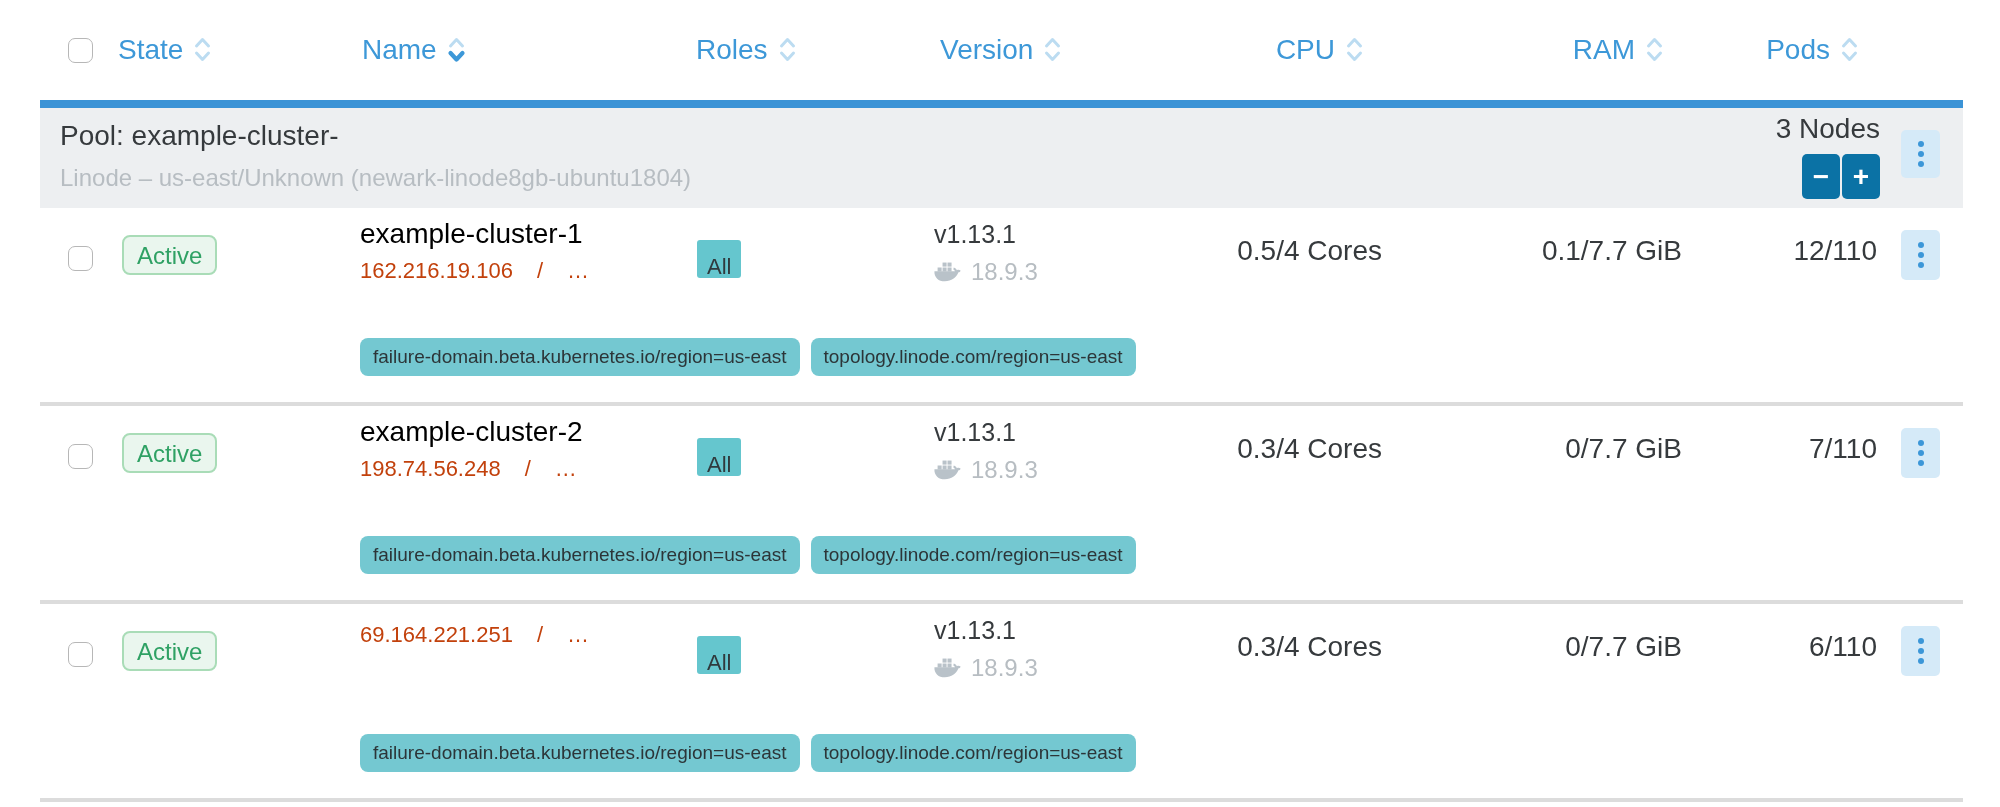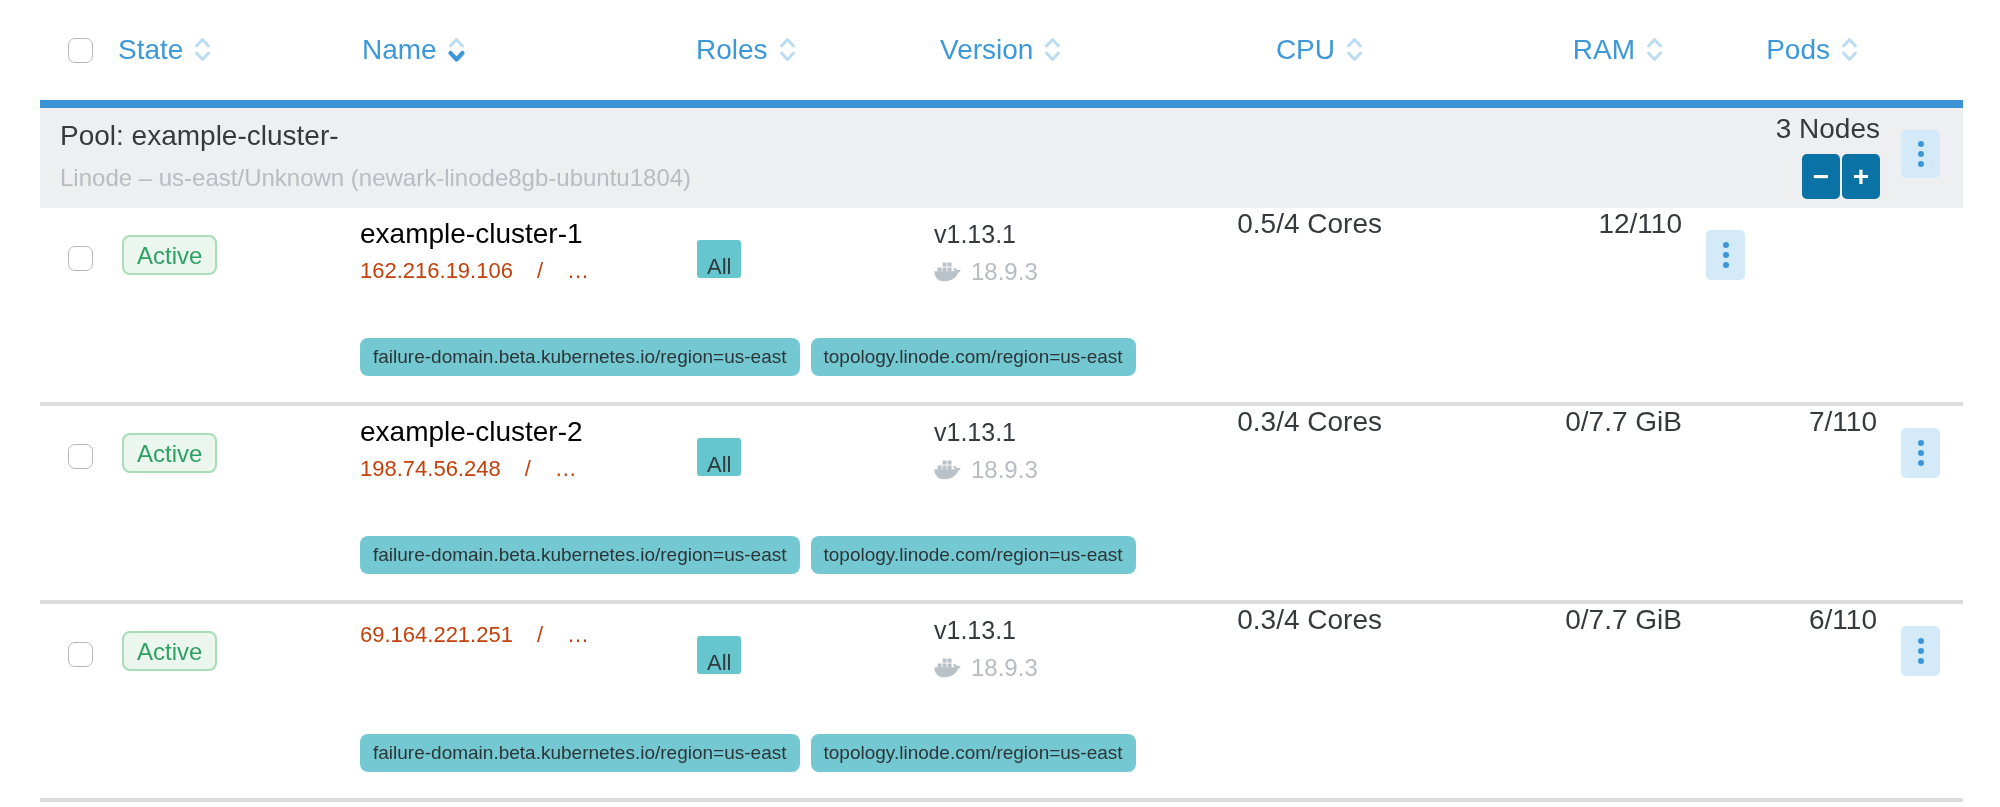--- a/index.html
+++ b/index.html
@@ -67,21 +67,21 @@
   .ip-line .more { letter-spacing:2px; cursor:pointer; }
   .roles-cell { padding-left:1px; padding-top:32px; }
   .badge-role {
     display:inline-block; height:38px; line-height:38px; padding:8px 10px;
     background:#65c6ce; border-radius:3px; color:#2f3a3d; font-size:22px;
   }
   .version-cell { padding-left:14px; padding-top:12px; }
   .k8s-version { font-size:25px; color:#363a3d; }
   .docker-line { margin-top:9px; display:flex; align-items:center; gap:10px; color:#b7bdc2; font-size:24px; }
   .docker-svg { flex:0 0 auto; }
-  .num { text-align:right; padding-right:3px; font-size:28px; color:#363a3d; line-height:32px; }
+  .num { text-align:right; padding-top:27px; padding-right:3px; font-size:28px; color:#363a3d; line-height:32px; }
   .actions-cell { padding-top:22px; }
   .actions-cell .kebab { position:static; margin-left:21px; height:50px; }
 
   .labels-row { grid-column:3 / 10; grid-row:2; display:flex; gap:11px; align-items:flex-start; }
   .label-badge {
     display:inline-block; height:38px; line-height:38px; padding:0 13px;
     background:#74c8d1; border-radius:8px; color:#2c3538; font-size:19px; white-space:nowrap;
   }
 </style>
 </head>
@@ -184,20 +184,21 @@
             <rect x="9.5" y="6" width="4.5" height="4.5"></rect>
             <rect x="15" y="6" width="4.5" height="4.5"></rect>
             <rect x="9.5" y="0.5" width="4.5" height="4.5"></rect>
             <rect x="15" y="0.5" width="4.5" height="4.5"></rect>
           <path d="M29.5 9.2c-1.2-.8-2.8-.9-4.1-.2-.6-1.6-1.8-2.4-3.4-2.9l-.6 2c.9.4 1.7 1.2 1.9 2.1H.5c-.3 3.2.8 6.1 3 8.2 2 1.9 4.9 2.9 8.6 2.9 7.3 0 12.6-3.5 15.1-9.9.9 0 2-.4 2.3-2.2z"></path>
         </svg>
         <span>18.9.3</span>
       </div>
     </div>
     <div class="cell num">0.5/4 Cores</div>
+    <div class="cell num">0.1/7.7 GiB</div>
     <div class="cell num">12/110</div>
     <div class="cell actions-cell">
       <button class="kebab">
         <span style="display:contents"><span class="dot"></span><span class="dot"></span><span class="dot"></span></span>
       </button>
     </div>
     <div class="labels-row">
       <span class="label-badge">failure-domain.beta.kubernetes.io/region=us-east</span>
       <span class="label-badge">topology.linode.com/region=us-east</span>
     </div>

